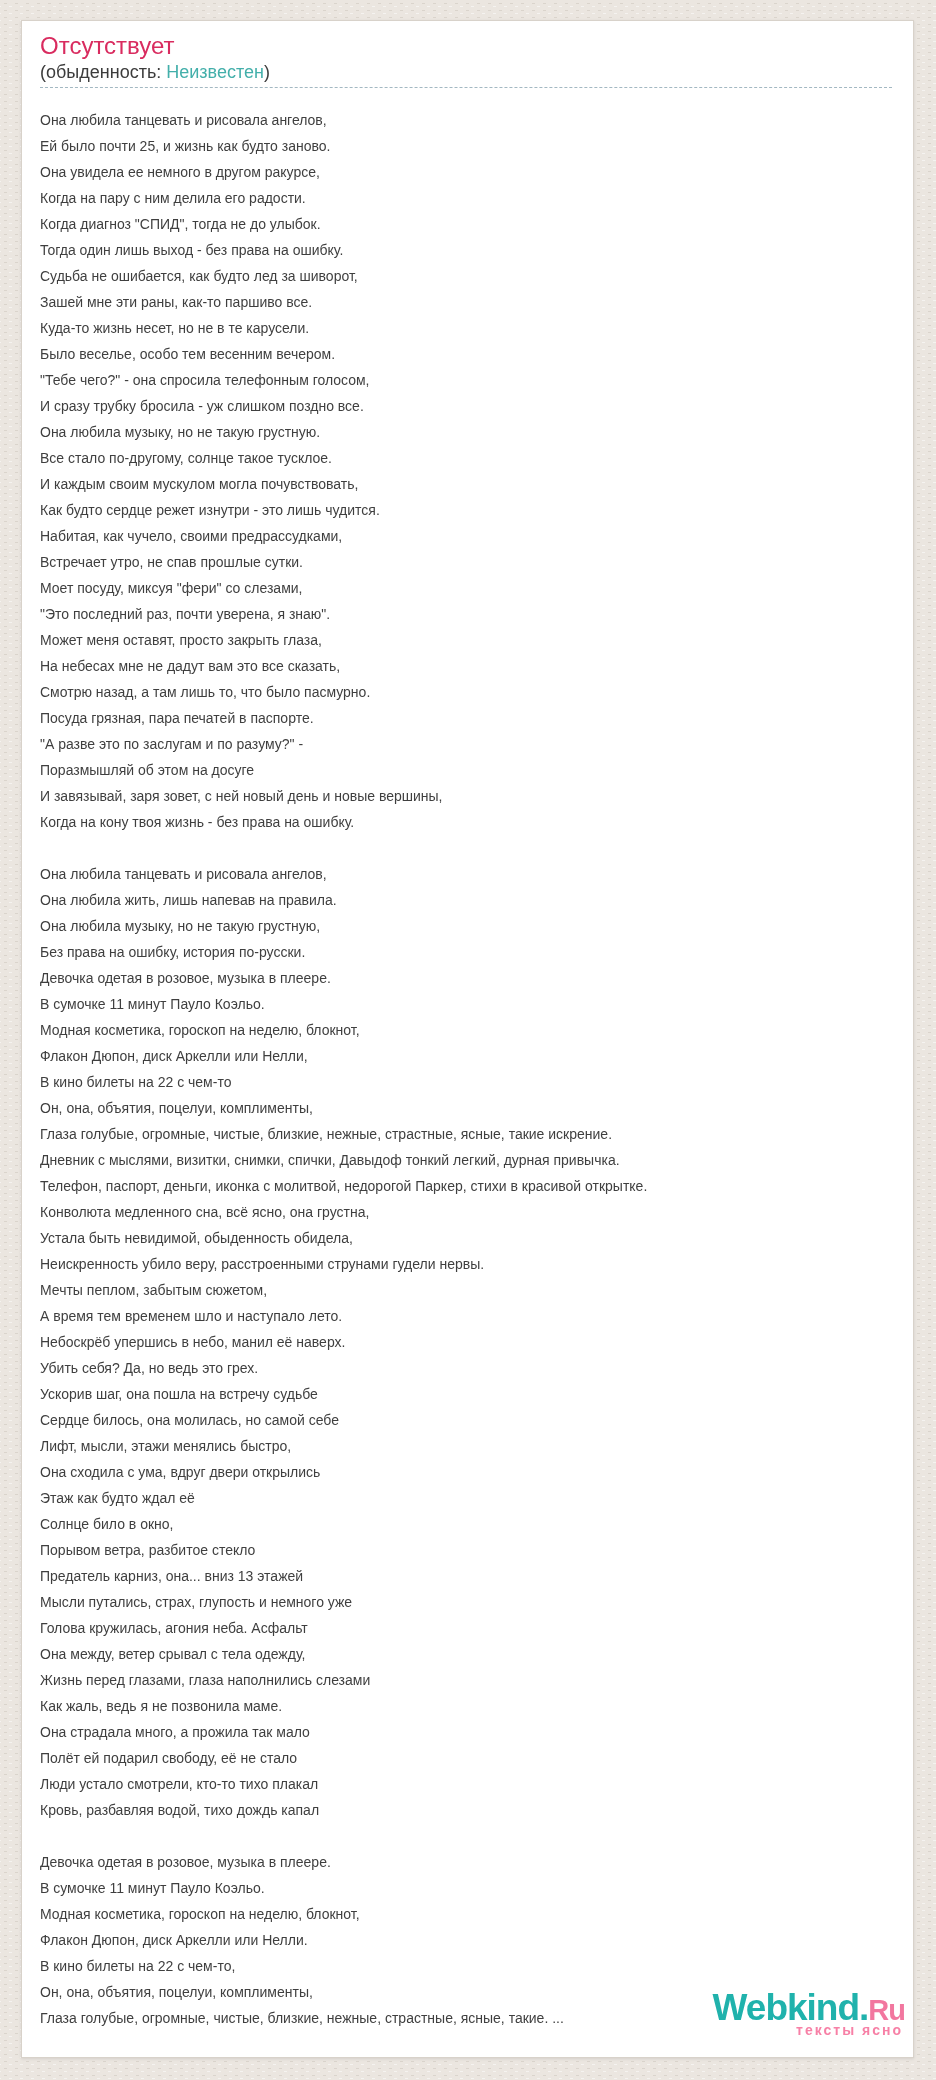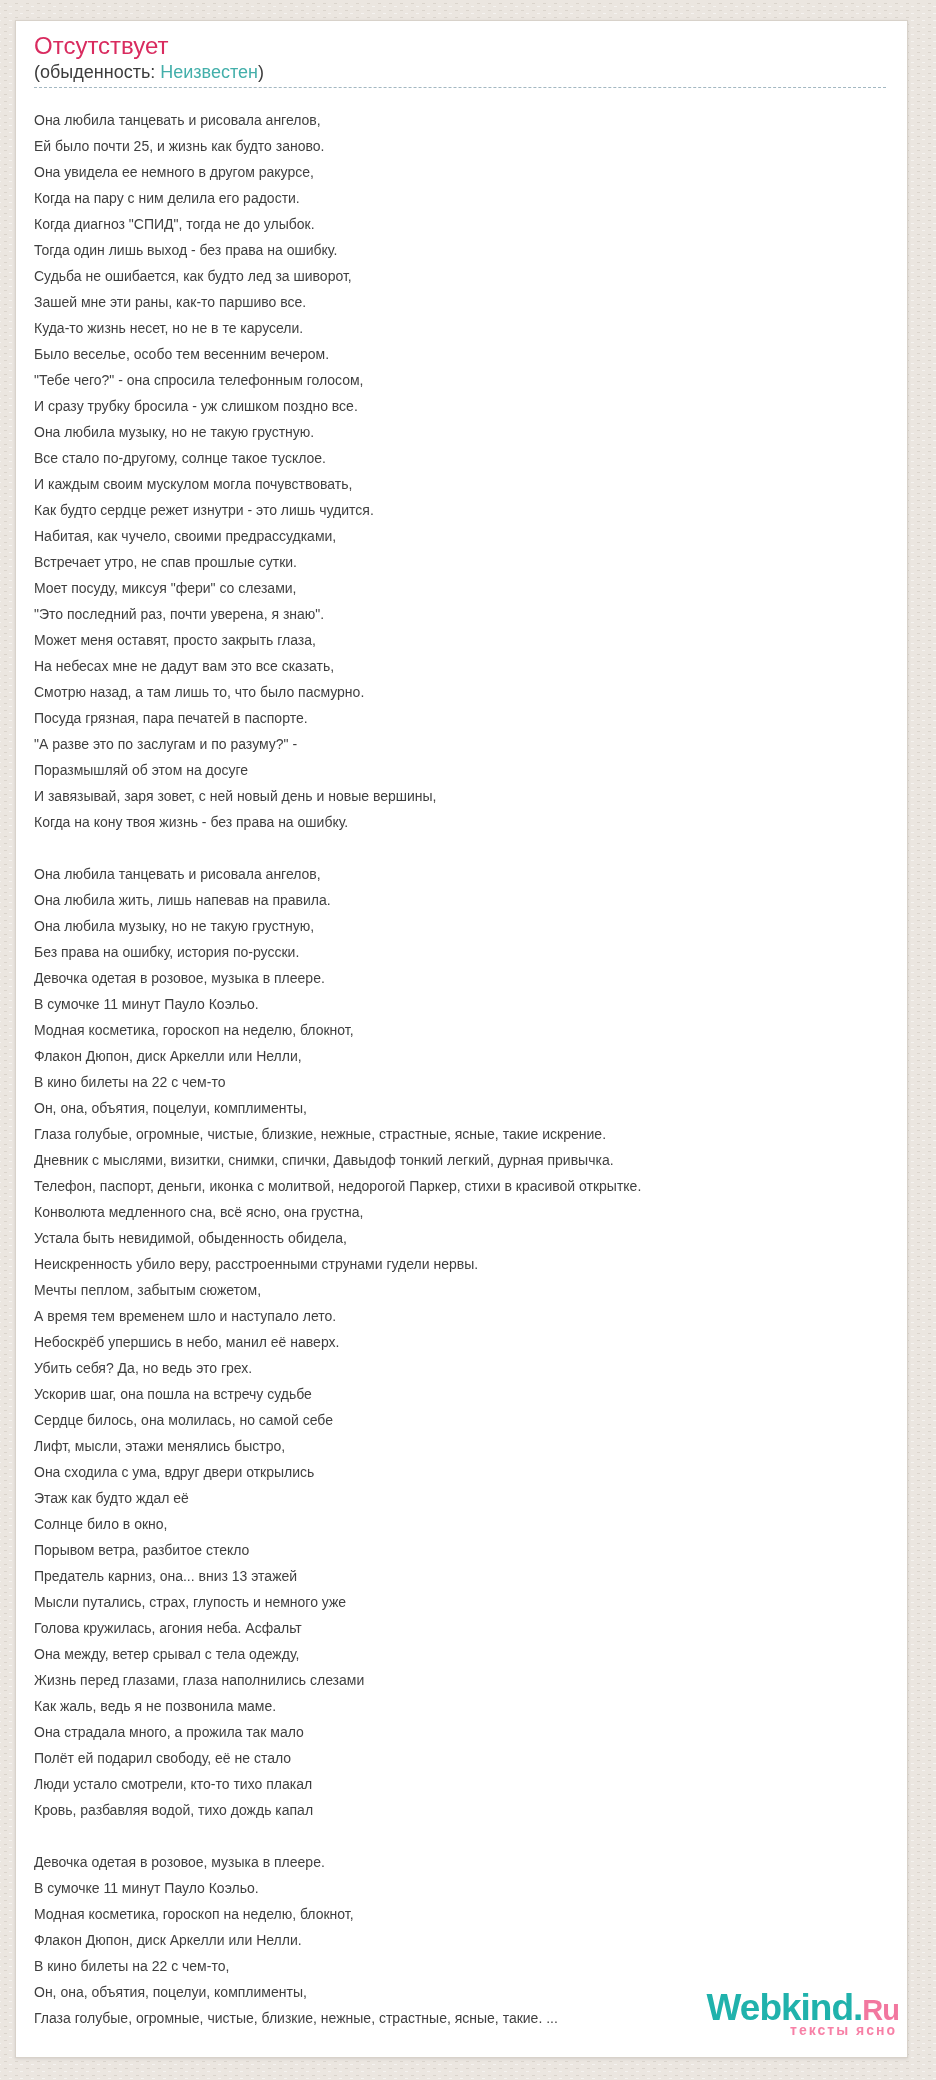--- a/index.html
+++ b/index.html
@@ -11,21 +11,21 @@
   body {
     background-color: #ebe6e0;
     background-image:
       radial-gradient(rgba(150,140,125,0.20) 1px, transparent 1.4px),
       radial-gradient(rgba(255,255,255,0.5) 1px, transparent 1.4px);
     background-size: 11px 7px, 11px 7px;
     background-position: 0 0, 5px 3px;
   }
   .card {
     position: relative;
-    margin: 20px 0 0 15px;
+    margin: 20px 0 0 21px;
     width: 893px;
     height: 2038px;
     background: #ffffff;
     border: 1px solid #d8d2ca;
     box-shadow: 0 1px 3px rgba(0,0,0,0.10);
     padding: 10px 0 0 18px;
     overflow: hidden;
   }
   .song-title {
     font-size: 24px;

